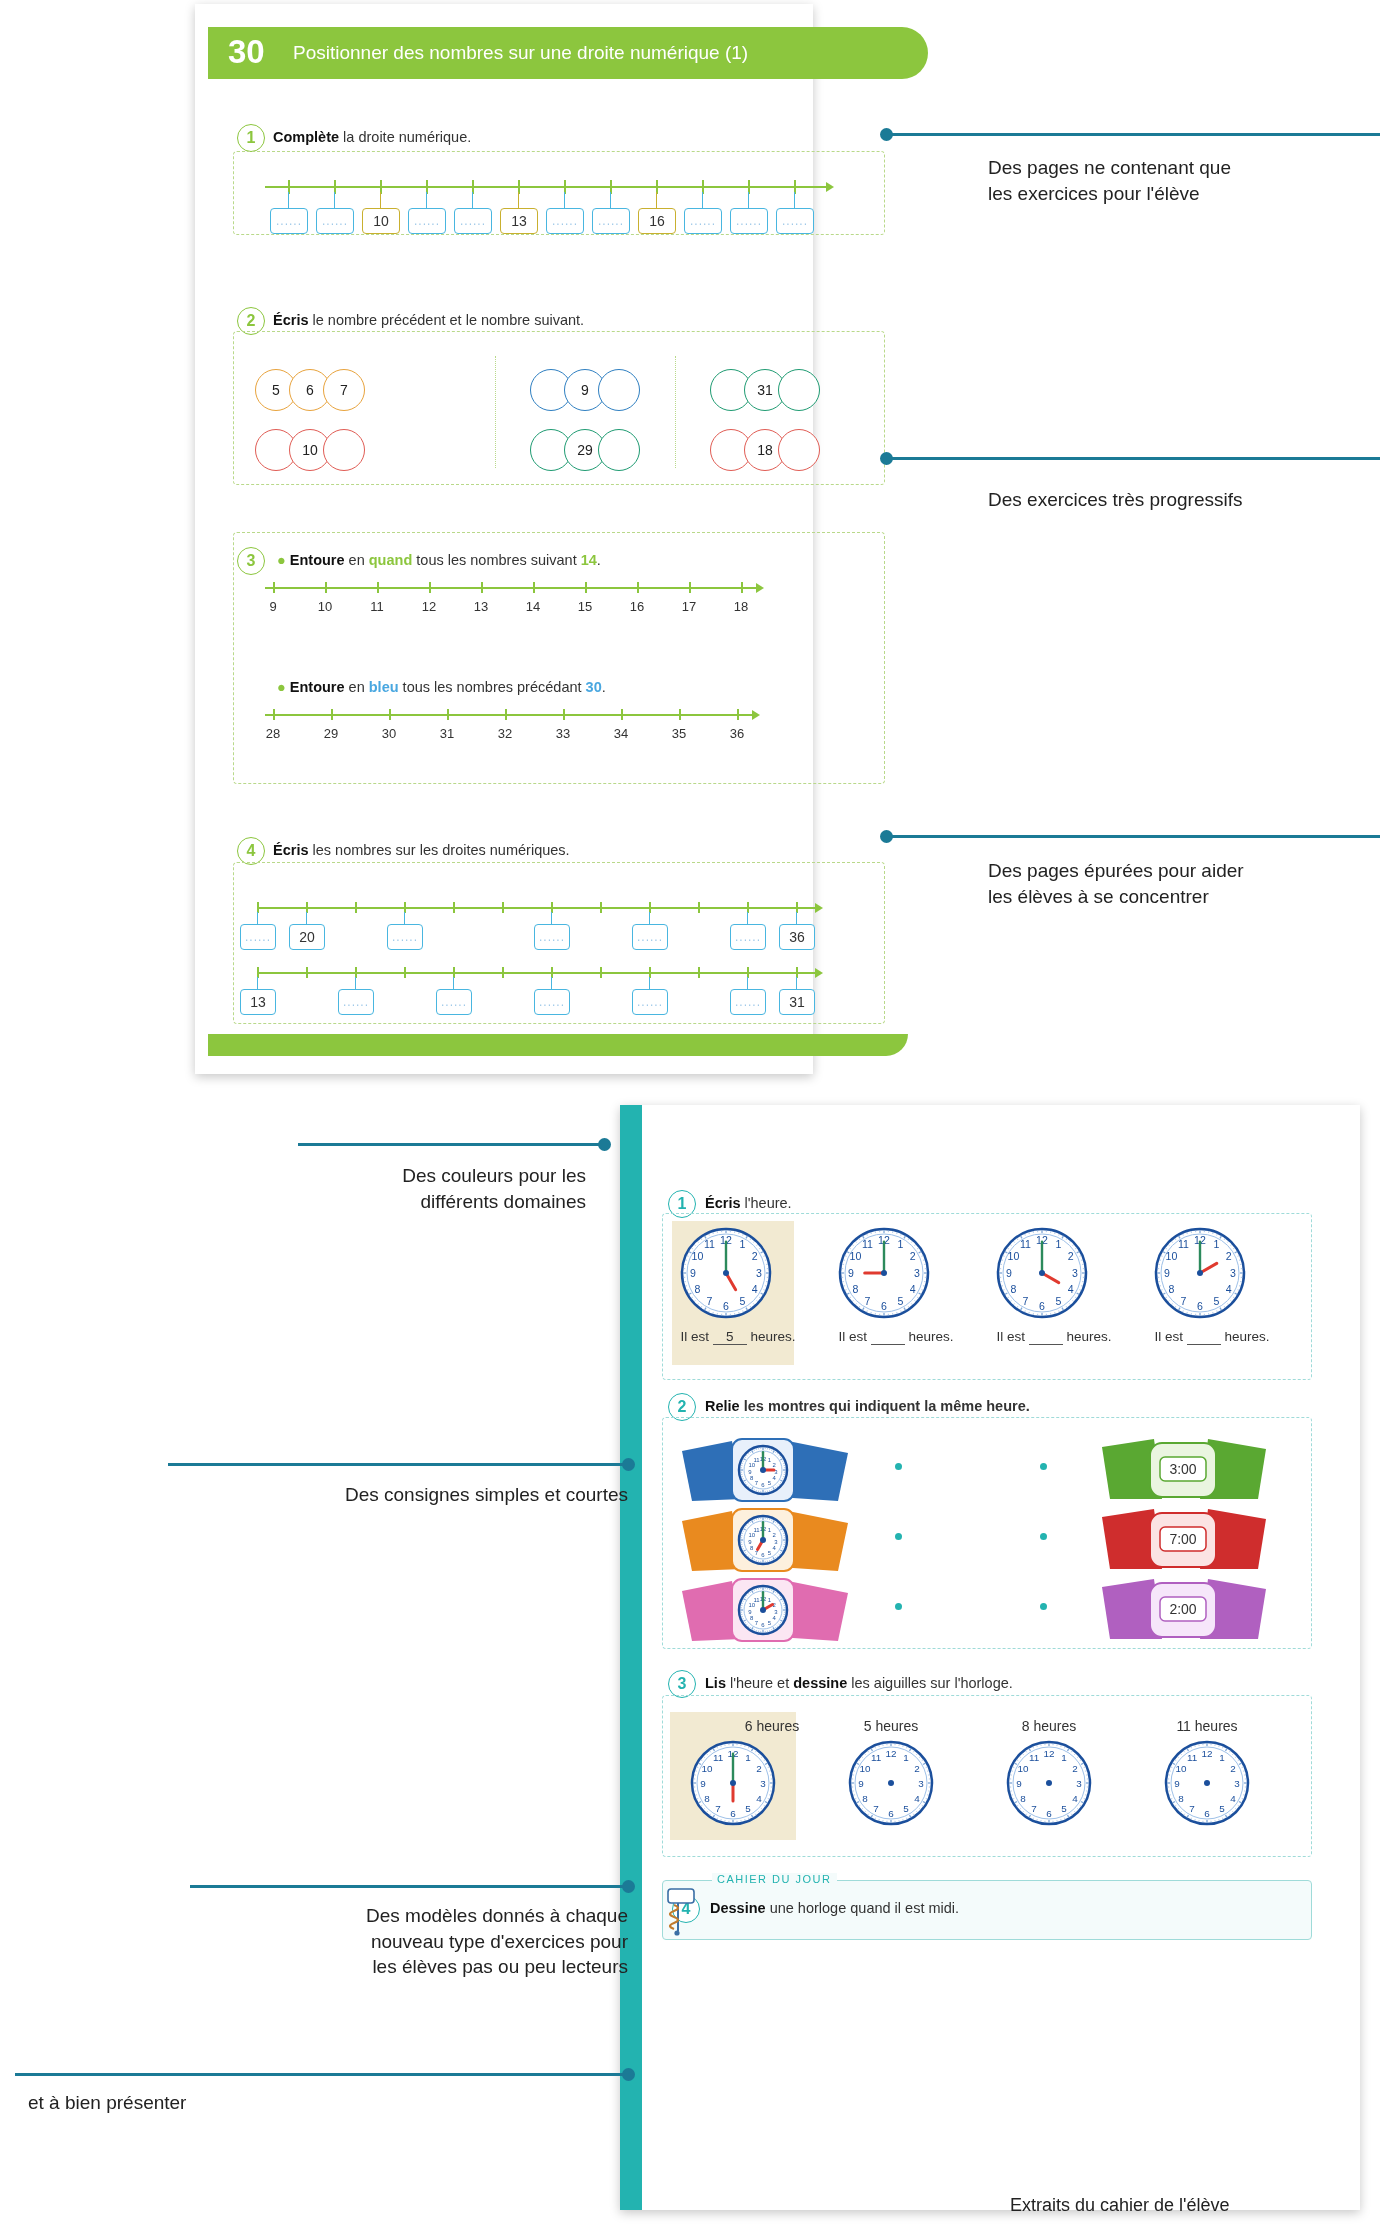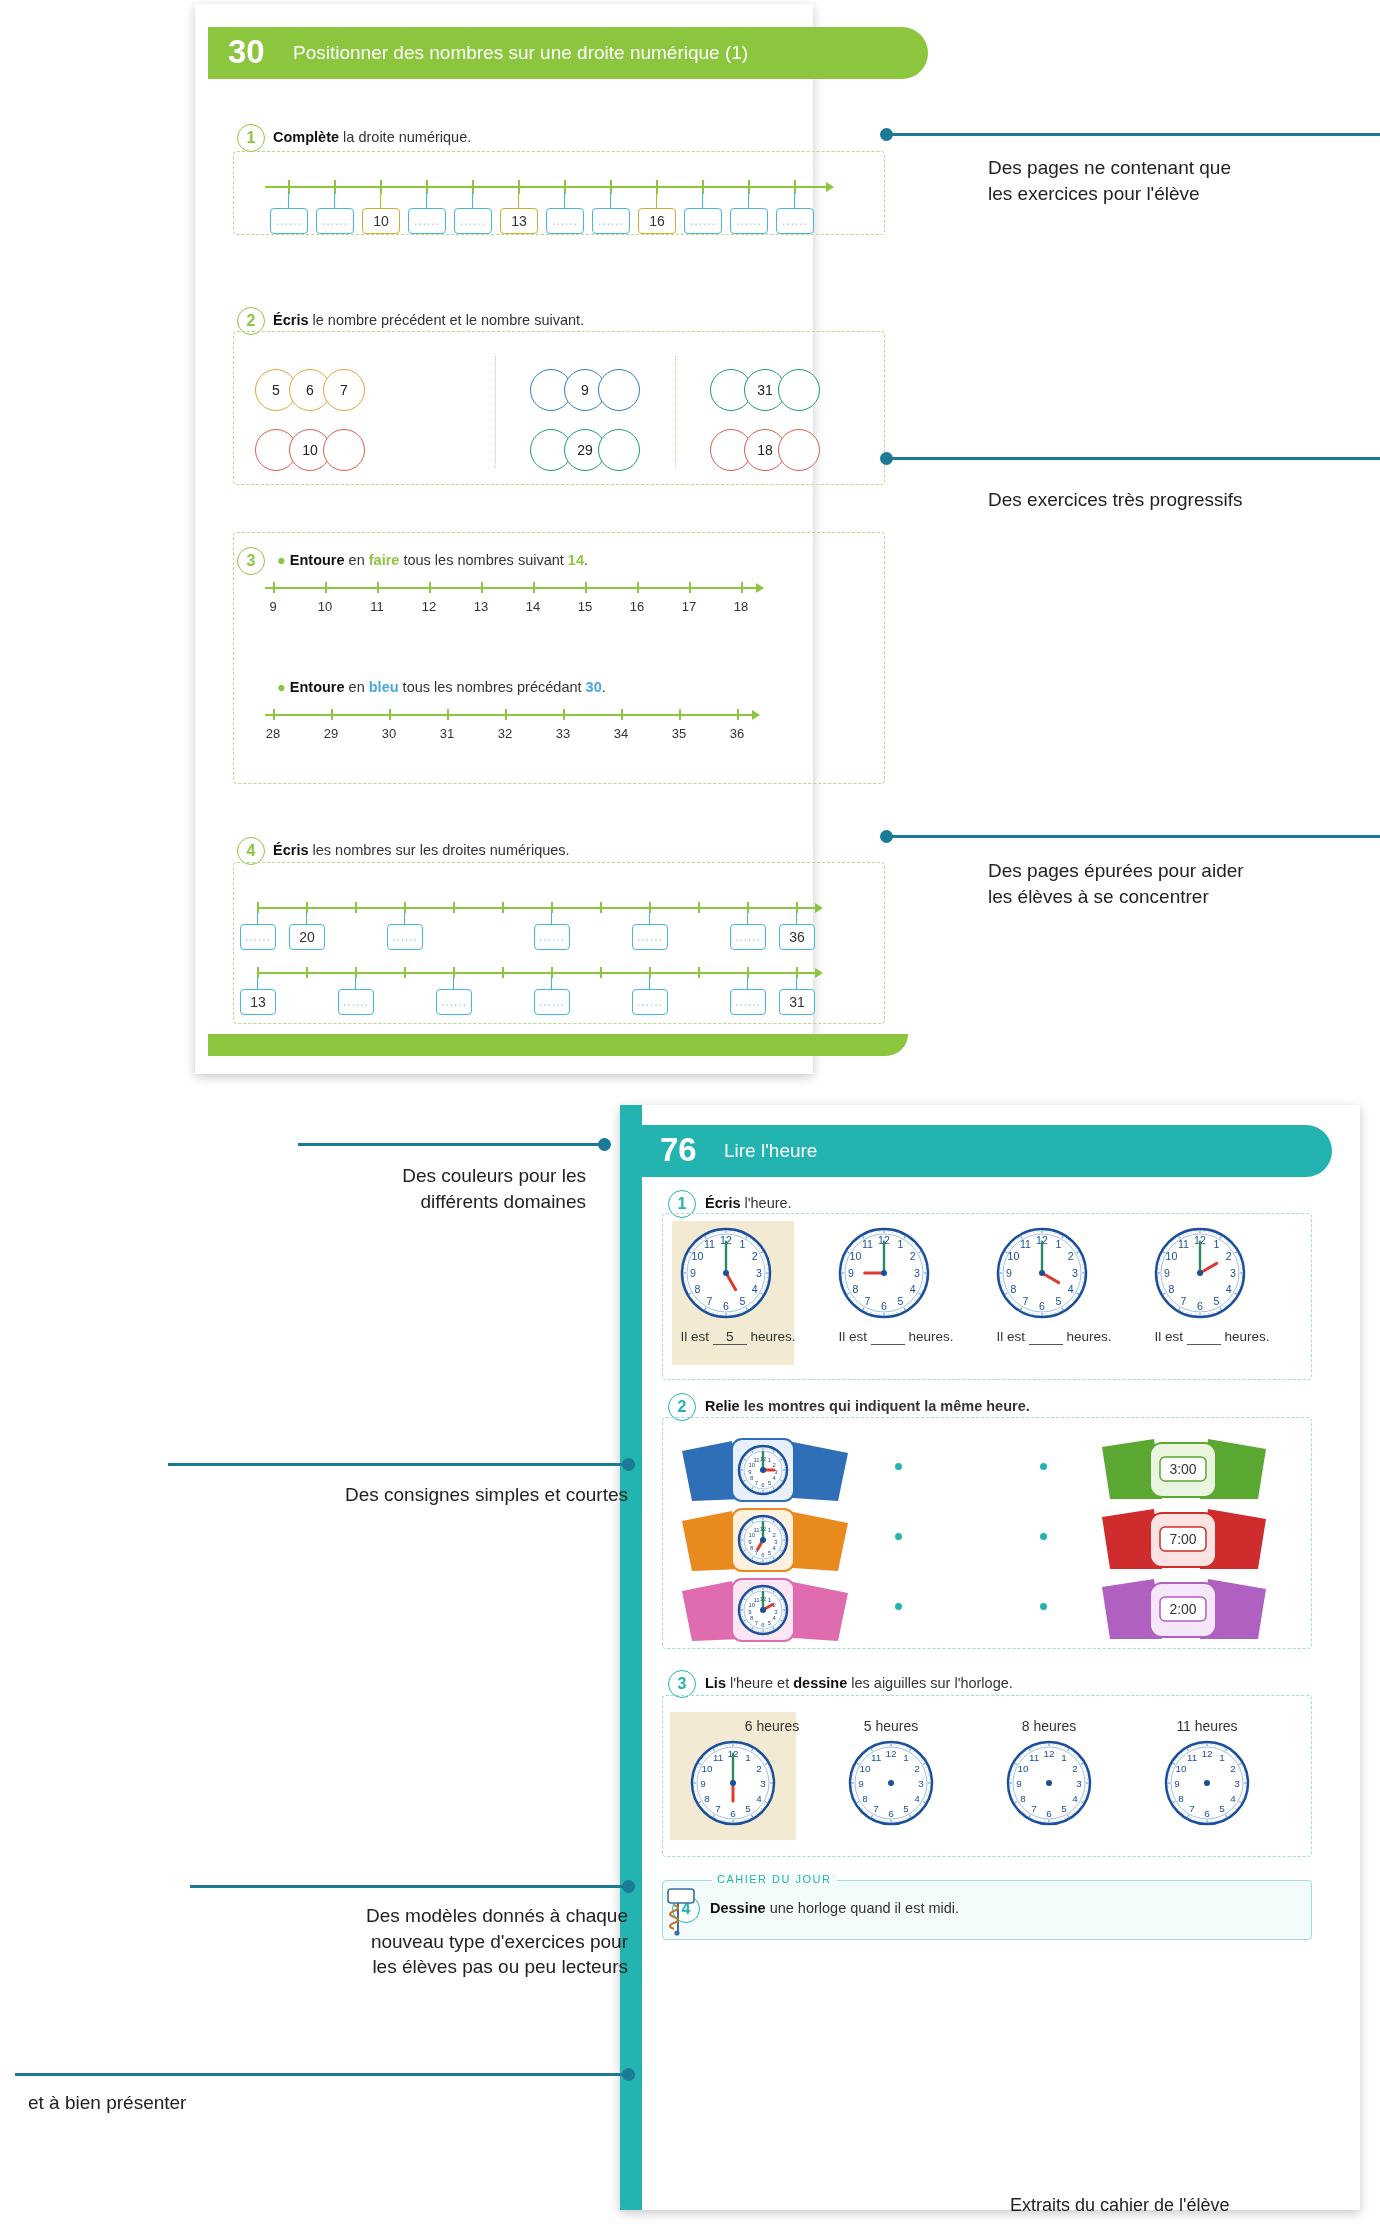--- a/index.html
+++ b/index.html
@@ -155,21 +155,21 @@
       <div class="circ c-red" style="left:515px;top:425px;width:40px;height:40px;"></div>
       <div class="circ c-red" style="left:549px;top:425px;width:40px;height:40px;">18</div>
       <div class="circ c-red" style="left:583px;top:425px;width:40px;height:40px;"></div>
       <div style="position:absolute;left:52px;top:356px;width:132px;height:58px;background:#f2ead2;z-index:-1;"></div>
       <div class="dotsep" style="left:300px;top:352px;height:112px;"></div>
       <div class="dotsep" style="left:480px;top:352px;height:112px;"></div>
     </div>
 
   <div class="exnum" style="left:42px;top:543px;">3</div>
   <div class="instr" style="left:82px;top:548px;">
-    <span style="color:#8cc63e;">●</span> <b>Entoure</b><span> en </span><b style="color:#8cc63e;">faire</b><span> tous les nombres suivant </span><b style="color:#8cc63e;">14</b><span>.</span>
+    <span style="color:#8cc63e;">●</span> <b>Entoure</b><span> en </span><b style="color:#8cc63e;">quand</b><span> tous les nombres suivant </span><b style="color:#8cc63e;">14</b><span>.</span>
   </div>
   <div class="instr" style="left:82px;top:675px;">
     <span style="color:#8cc63e;">●</span> <b>Entoure</b><span> en </span><b style="color:#49a7e0;">bleu</b><span> tous les nombres précédant </span><b style="color:#49a7e0;">30</b><span>.</span>
   </div>
   <div class="exbox" style="left:38px;top:528px;width:650px;height:250px;"></div>
   <div id="ex3-scales">
       <div class="axis" style="left:70px;top:583px;width:492px;"></div>
       <div class="tick" style="left:78px;top:578px;height:11px;"></div>
       <div class="numlabel" style="left:60px;top:595px;width:36px;">9</div>
       <div class="tick" style="left:130px;top:578px;height:11px;"></div>
@@ -271,24 +271,20 @@
       <div class="boxin dotted" style="left:535px;top:985px;width:34px;height:24px;">......</div>
       <div class="lead" style="left:601px;top:973px;height:12px;"></div>
       <div class="boxin" style="left:584px;top:985px;width:34px;height:24px;">31</div>
     </div>
 
   <div class="footbar"></div>
 </div>
 
 <div class="page" id="page2">
   <div class="lstrip"></div>
-  <div class="hdr">
-    <span class="num">76</span>
-    <span class="ttl">Lire l'heure</span>
-  </div>
 
   <div class="exnum2" style="left:48px;top:85px;">1</div>
   <div class="instr" style="left:85px;top:90px;">
     <b>Écris</b><span> l'heure.</span>
   </div>
   <div class="exbox2" style="left:42px;top:108px;width:648px;height:165px;"></div>
   <div id="p2ex1">
       <div class="hl" style="position:absolute;left:52px;top:116px;width:122px;height:144px;"></div>
       <div class="clockcell" style="left:60px;top:122px;"><svg width="92" height="92" viewBox="0 0 92 92">
           <circle cx="46" cy="46" r="44" fill="#ffffff" stroke="#1b4f9c" stroke-width="2.5"></circle>

